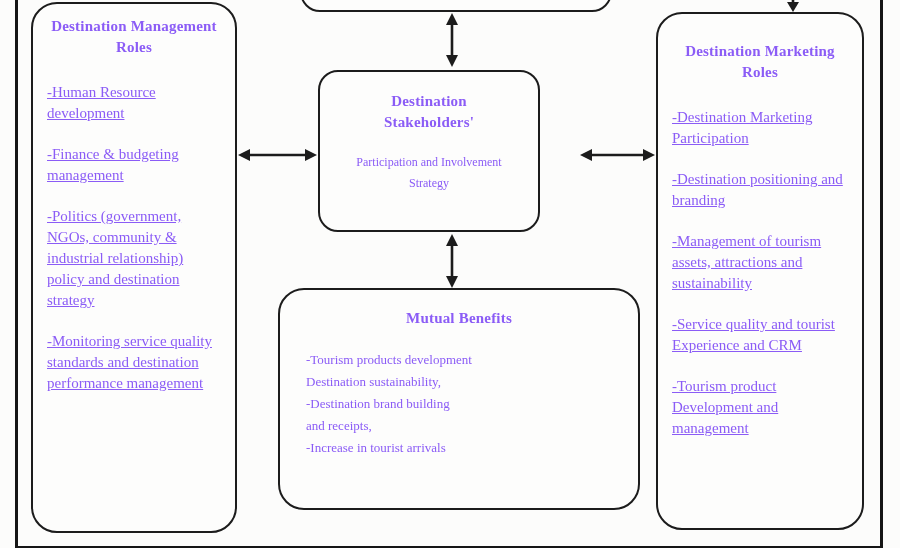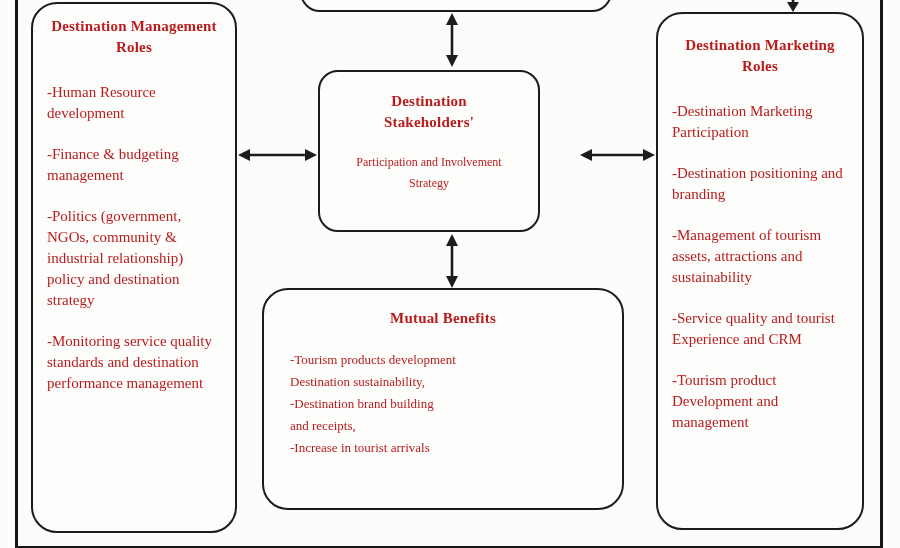--- a/index.html
+++ b/index.html
@@ -1,21 +1,21 @@
 <!DOCTYPE html>
 <html><head>
 <meta charset="utf-8">
 <title>Diagram</title>
 <style>
   html,body { margin:0; padding:0; }
   .canvas {
     position:relative; width:900px; height:548px;
     background:#fcfcfb; overflow:hidden;
     font-family:"Liberation Serif", serif;
-    color:#b91c1c;
+    color:#8b5cf6;
   }
   .frame {
     position:absolute; left:15px; top:-12px;
     width:868px; height:561px;
     border-left:3px solid #161616;
     border-right:3px solid #161616;
     border-bottom:3px solid #161616;
     box-sizing:border-box;
   }
   .box {
@@ -25,20 +25,21 @@
     box-sizing:border-box;
   }
   .box-title {
     font-weight:bold; text-align:center;
     font-size:15px; line-height:21px;
     letter-spacing:0.2px;
   }
   .item {
     font-size:15px; line-height:21px;
     margin:12px 0 20px 0;
+    text-decoration:underline;
   }
   .bline {
     font-size:13px; line-height:22px;
   }
   
   .box-top {
     left:300px; top:-44px; width:312px; height:56px;
     border-radius:20px;
   }
   
@@ -53,30 +54,30 @@
     left:318px; top:70px; width:222px; height:162px;
     border-radius:20px;
     padding:19px 18px 0 18px;
     text-align:center;
   }
   .box-stakeholders .subtitle {
     margin-top:19px; font-size:12px; line-height:21px;
   }
   
   .box-benefits {
-    left:262px; top:288px; width:362px; height:222px;
+    left:278px; top:288px; width:362px; height:222px;
     border-radius:26px;
     padding:18px 26px 0 26px;
   }
   .box-benefits .box-title { margin-bottom:20px; }
   
   .box-marketing {
     left:656px; top:12px; width:208px; height:518px;
     border-radius:26px;
-    padding:21px 14px 0 14px;
+    padding:27px 14px 0 14px;
   }
   .box-marketing .box-title { margin-bottom:24px; }
 
   .arrows {
     position:absolute; left:0; top:0; width:900px; height:548px;
     pointer-events:none;
   }
   .arrows line { stroke:#1c1c1c; stroke-width:2.6px; }
   .arrows polygon { fill:#1c1c1c; }
 </style>

